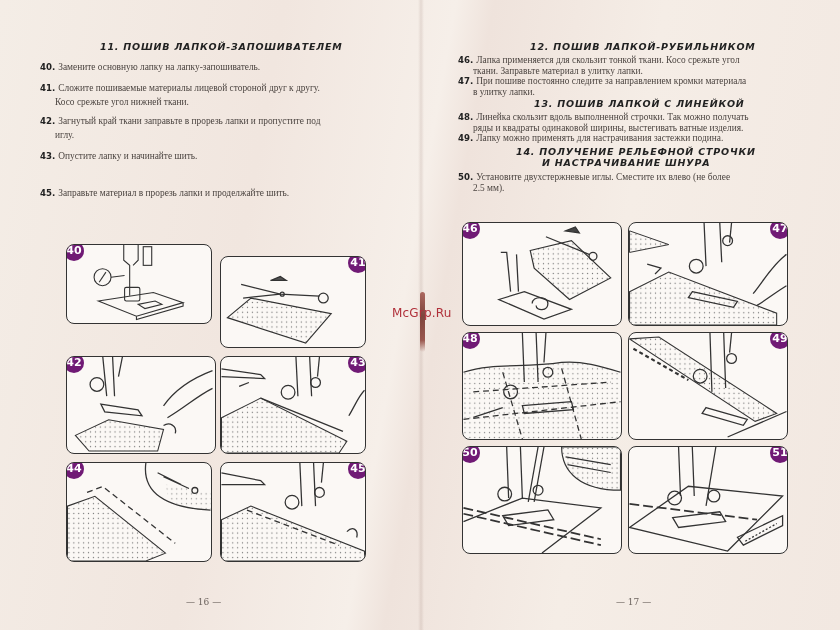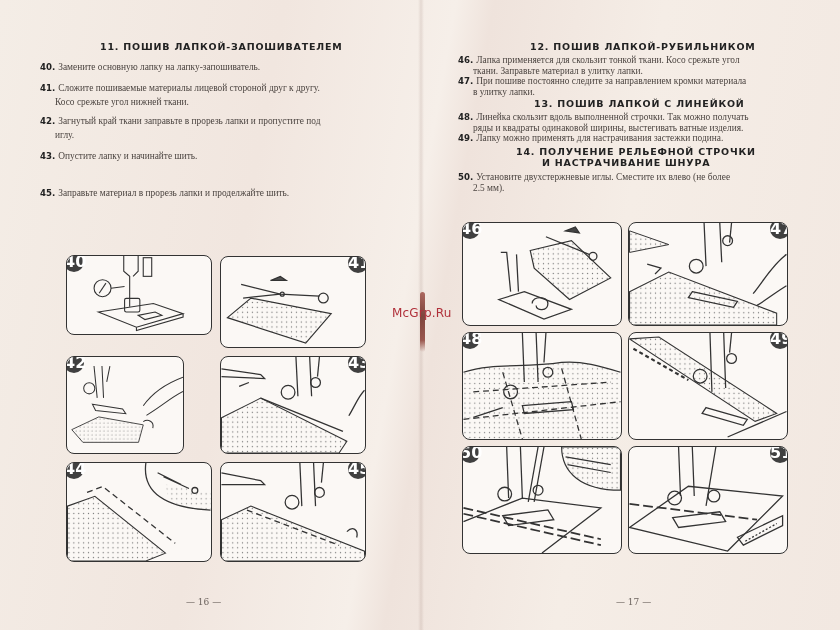--- a/index.html
+++ b/index.html
@@ -24,37 +24,38 @@
   }
   .watermark {
     position:absolute; left:392px; top:306px;
     font-family:"DejaVu Sans", sans-serif; font-size:12px; color:#b0303a; letter-spacing:0.2px;
   }
 
   .section-title {
     position:absolute; font-family:"DejaVu Sans", sans-serif; font-weight:bold;
     font-size:9.5px; letter-spacing:0.8px; color:#222; white-space:nowrap;
     text-align:center;
+    font-style:italic;
   }
   .item {
     position:absolute; font-size:9.4px; line-height:14px; color:#4b4440; white-space:nowrap;
   }
   .item .num { font-weight:bold; color:#222; margin-right:3px; font-family:"DejaVu Sans", sans-serif; font-size:8.6px; }
   .item .cont { display:block; padding-left:15px; }
   .item.tight { line-height:10.5px; }
 
   .grid { position:absolute; }
   .panel {
     position:absolute; border:1.6px solid #333; border-radius:8px; background:#fbf8f5; overflow:hidden;
     box-sizing:border-box;
   }
   .panel svg { position:absolute; left:0; top:0; width:100%; height:100%; }
   .badge {
-    position:absolute; width:20px; height:20px; border-radius:50%; background:#404040; color:#fff;
-    font-family:"DejaVu Sans", sans-serif; font-weight:bold; font-size:16px; line-height:20px;
+    position:absolute; width:20px; height:20px; border-radius:50%; background:#701a75; color:#fff;
+    font-family:"DejaVu Sans", sans-serif; font-weight:bold; font-size:11px; line-height:20px;
     text-align:center; z-index:2;
   }
   .badge.tl { left:-3px; top:-4px; }
   .badge.tr { right:-3px; top:-4px; }
 
   .page-number {
     position:absolute; top:597px; font-size:9px; color:#6e6560; font-family:"DejaVu Serif", serif;
   }
 </style>
 </head>
@@ -80,21 +81,21 @@
   </div>
   <div class="item" style="left:40px; top:149px;">
     <span class="num">43.</span><span>Опустите лапку и начинайте шить.</span>
   </div>
   <div class="item" style="left:40px; top:186px;">
     <span class="num">45.</span><span>Заправьте материал в прорезь лапки и проделжайте шить.</span>
   </div>
 
   <div class="grid">
 
-    <div class="panel" style="left:66px; top:255px; width:146px; height:80px;">
+    <div class="panel" style="left:66px; top:244px; width:146px; height:80px;">
       <div class="badge tl">40</div>
       <svg viewBox="0 0 146 92">
         <g fill="none" stroke="#333" stroke-width="1.3">
           <path d="M55 0 L55 18 L62 24 L62 60 M72 0 L72 18 L66 24"></path>
           <rect x="56" y="50" width="18" height="16" rx="2"></rect>
           <circle cx="30" cy="38" r="10"></circle>
             <line x1="26" y1="44" x2="34" y2="32"></line>
           <path d="M40 38 L56 36"></path>
           <path d="M25 66 L90 56 L125 68 L70 84 Z"></path>
           <path d="M72 70 L92 66 L100 70 L80 75 Z"></path>
@@ -116,21 +117,21 @@
         <g fill="none" stroke="#333" stroke-width="1.3">
           <path d="M20 28 L60 38 L100 40"></path>
             <path d="M22 42 L60 38"></path>
           <circle cx="104" cy="42" r="5"></circle>
             <circle cx="62" cy="38" r="2"></circle>
           <path d="M50 24 L60 20 L66 24 Z" fill="#555"></path>
         </g>
       </svg>
     </div>
 
-    <div class="panel" style="left:66px; top:356px; width:118px; height:98px;">
+    <div class="panel" style="left:66px; top:356px; width:150px; height:98px;">
       <div class="badge tl">42</div>
       <svg viewBox="0 0 146 98">
         <path d="M6 80 L40 64 L96 74 L90 96 L20 96 Z" fill="url(#dots)" stroke="#333" stroke-width="1.1"></path>
         <g fill="none" stroke="#333" stroke-width="1.3">
           <path d="M34 0 L38 40 M44 0 L46 40 M54 0 L50 20"></path>
           <circle cx="28" cy="28" r="7"></circle>
           <path d="M32 48 L70 54 L74 60 L36 56 Z"></path>
           <path d="M96 50 C110 30 130 20 146 14 M100 62 C120 50 130 40 146 32"></path>
           <path d="M96 70 C102 66 110 70 108 78"></path>
         </g>

